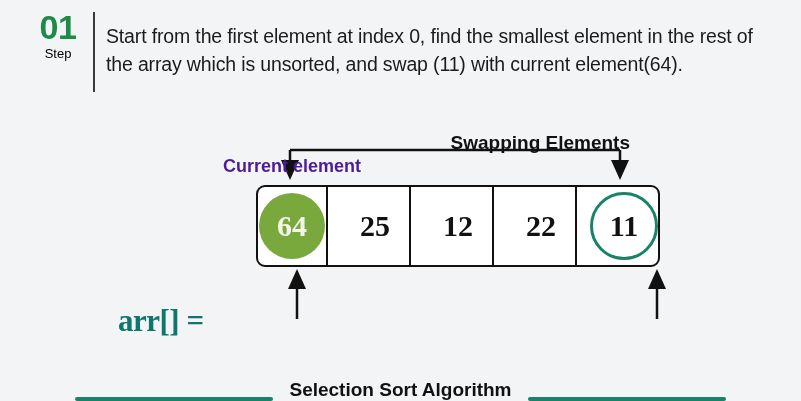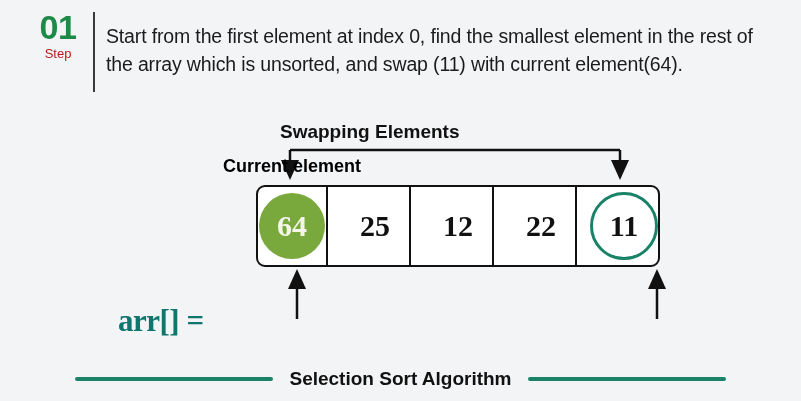--- a/index.html
+++ b/index.html
@@ -39,21 +39,21 @@
     font-size: 34px;
     font-weight: 700;
     color: #1e8a47;
     line-height: 1.0;
     letter-spacing: -0.5px;
     font-family: "Liberation Sans", sans-serif;
   }
   .step-word {
     font-size: 13px;
     font-weight: 400;
-    color: #b91c1c;
+    color: #000000;
     line-height: 1.1;
     margin-top: 3px;
     font-family: "Liberation Sans", sans-serif;
   }
   .header-divider {
     position: absolute;
     left: 93px;
     top: 12px;
     width: 2px;
     height: 80px;
@@ -77,23 +77,23 @@
     position: absolute;
     left: 0;
     top: 104px;
     width: 801px;
     height: 245px;
   }
 
   .swap-caption {
     position: absolute;
     left: 280px;
-    top: 17px;
+    top: 28px;
     width: 350px;
-    text-align: left;
+    text-align: right;
     font-size: 19px;
     font-weight: 700;
     color: #111111;
     font-family: "Liberation Sans", sans-serif;
   }
 
   .swap-bracket {
     position: absolute;
     left: 270px;
     top: 40px;
@@ -182,37 +182,37 @@
     height: 70px;
     top: 163px;
   }
   .pointer-label {
     position: absolute;
     top: 52px;
     width: 220px;
     text-align: center;
     font-size: 18px;
     font-weight: 700;
-    color: #000000;
+    color: #4c1d95;
     font-family: "Liberation Sans", sans-serif;
   }
   .ptr-current { left: 237px; }
   .ptr-min { left: 597px; }
   .lbl-current { left: 182px; }
   .lbl-min { left: 508px; }
 
   
   .footer {
     position: absolute;
     left: 0;
     top: 356px;
     width: 801px;
     height: 45px;
     display: flex;
-    align-items: center;
+    align-items: flex-end;
     justify-content: center;
   }
   .footer-rule {
     height: 4px;
     background: #1a8268;
     border-radius: 3px;
   }
   .footer-rule.left { width: 198px; margin-right: 16px; }
   .footer-rule.right { width: 198px; margin-left: 16px; }
   .footer-title {

